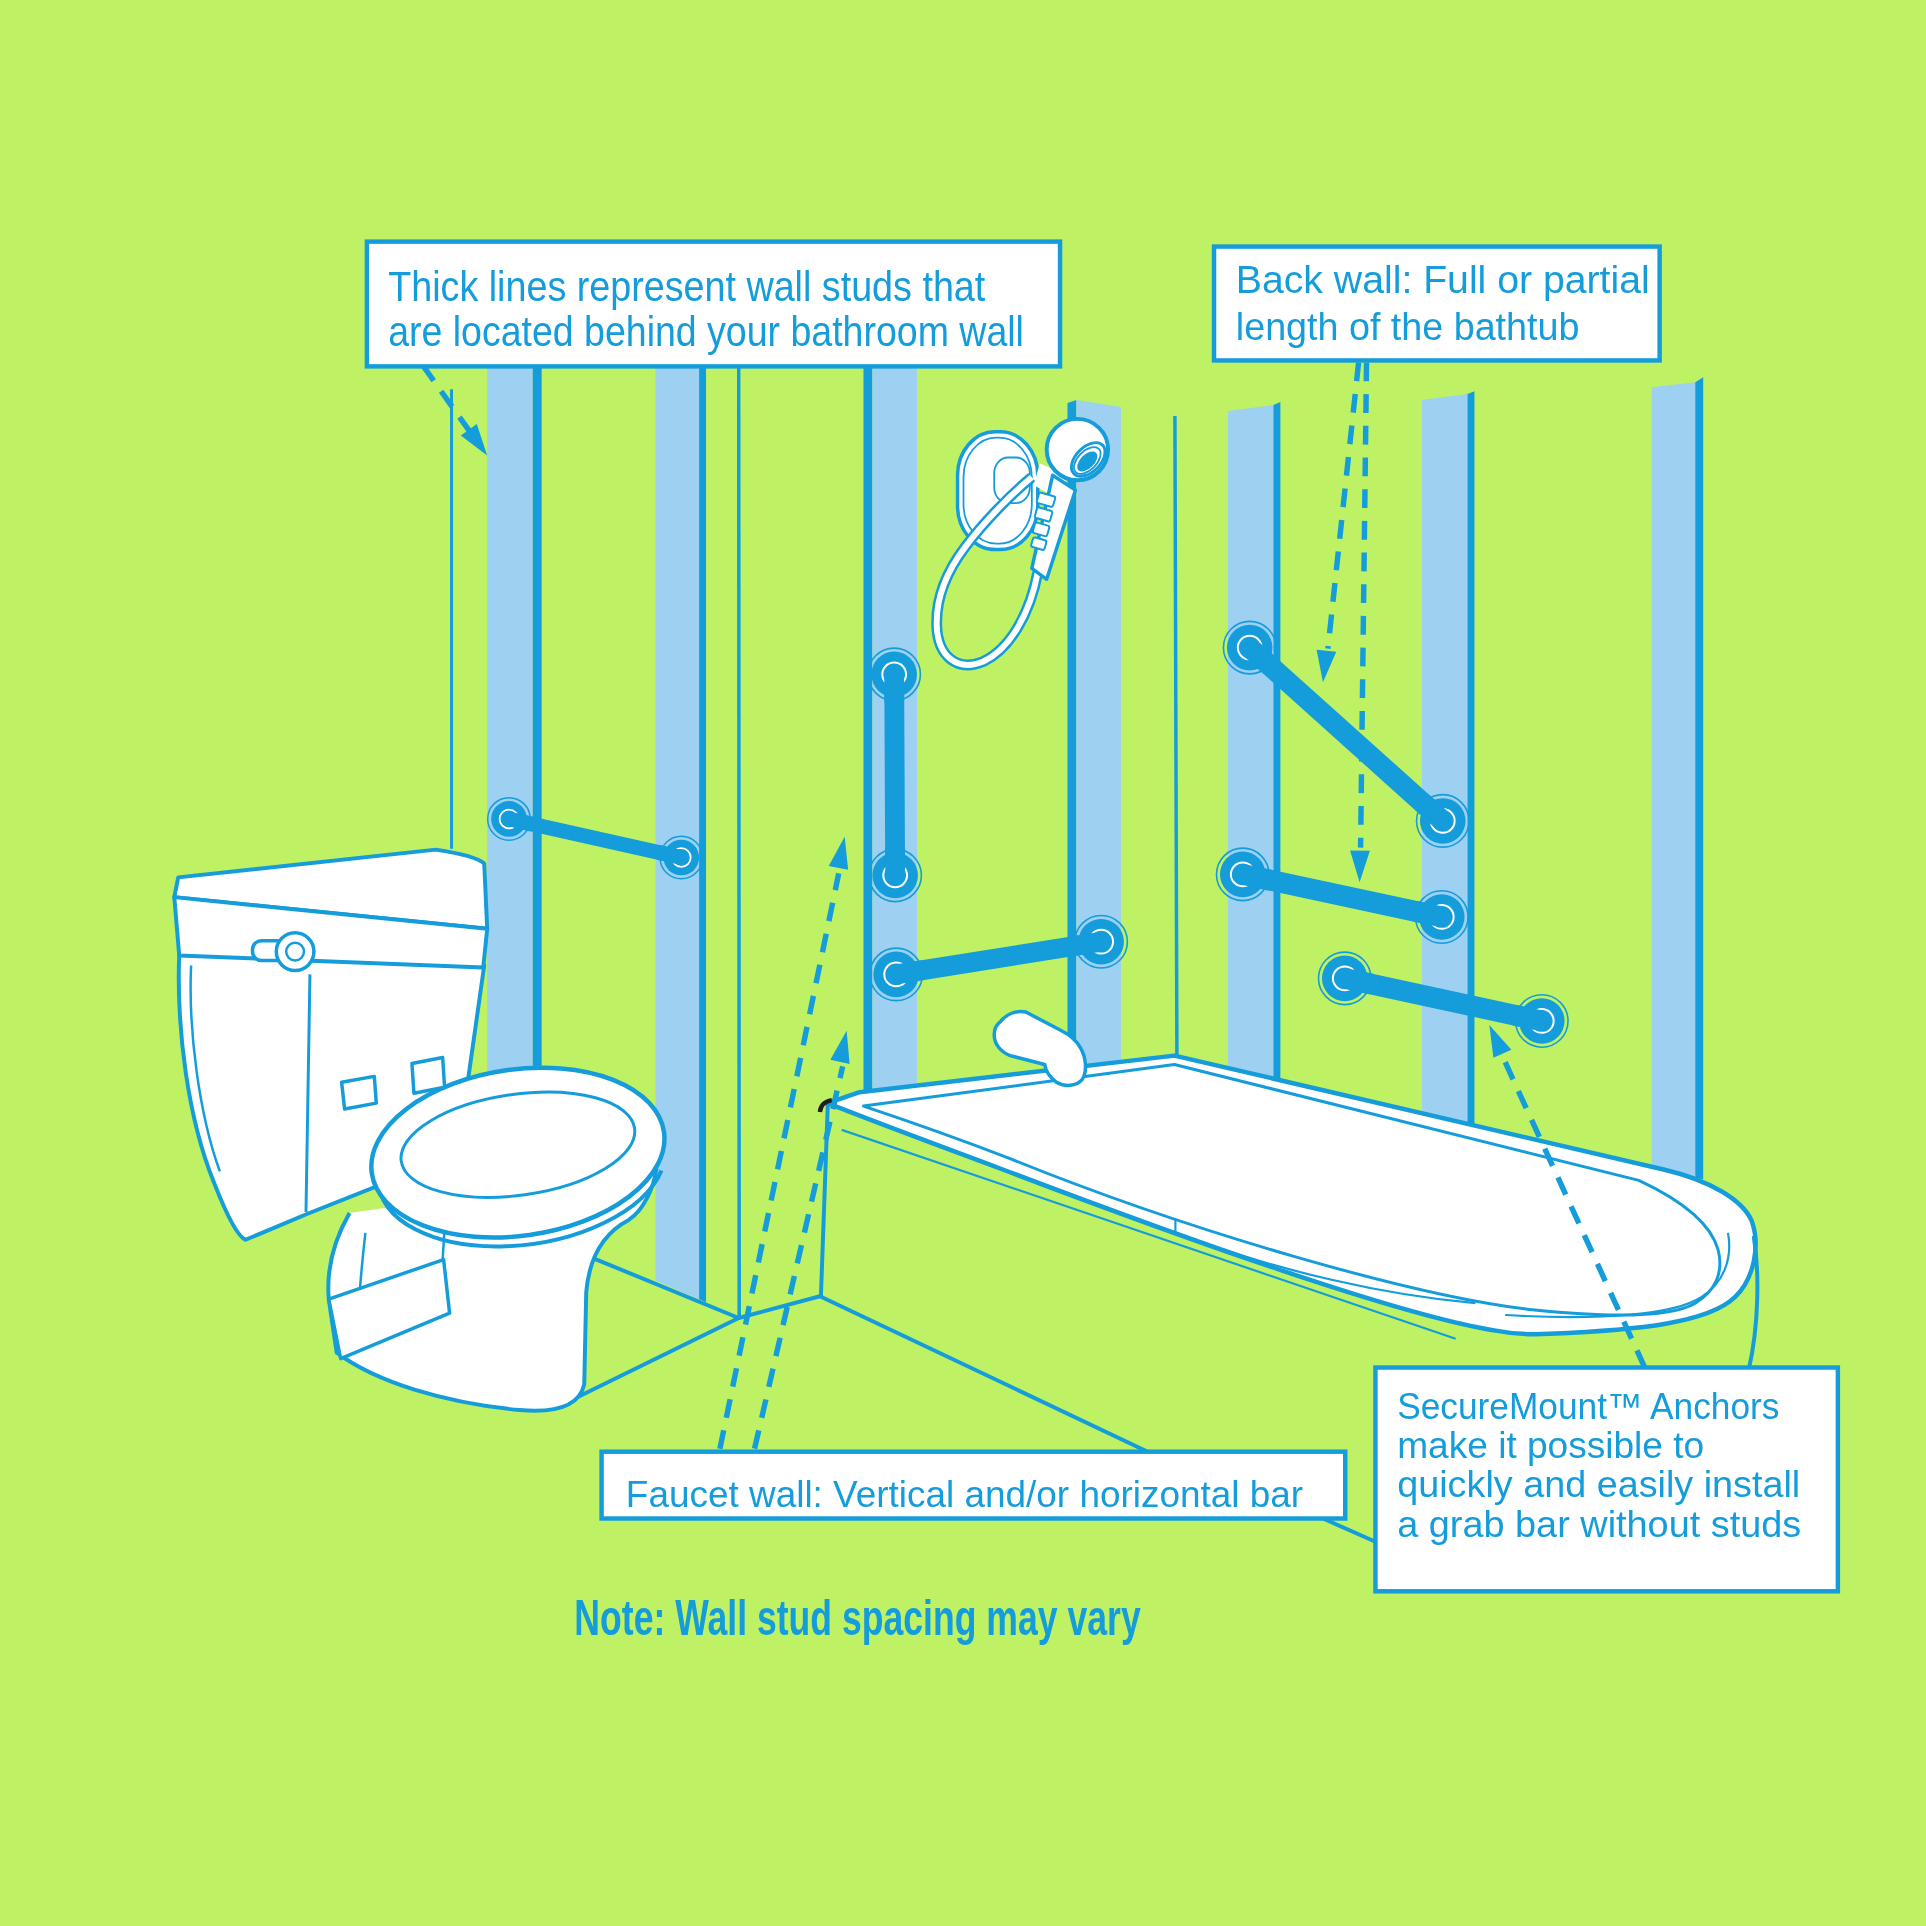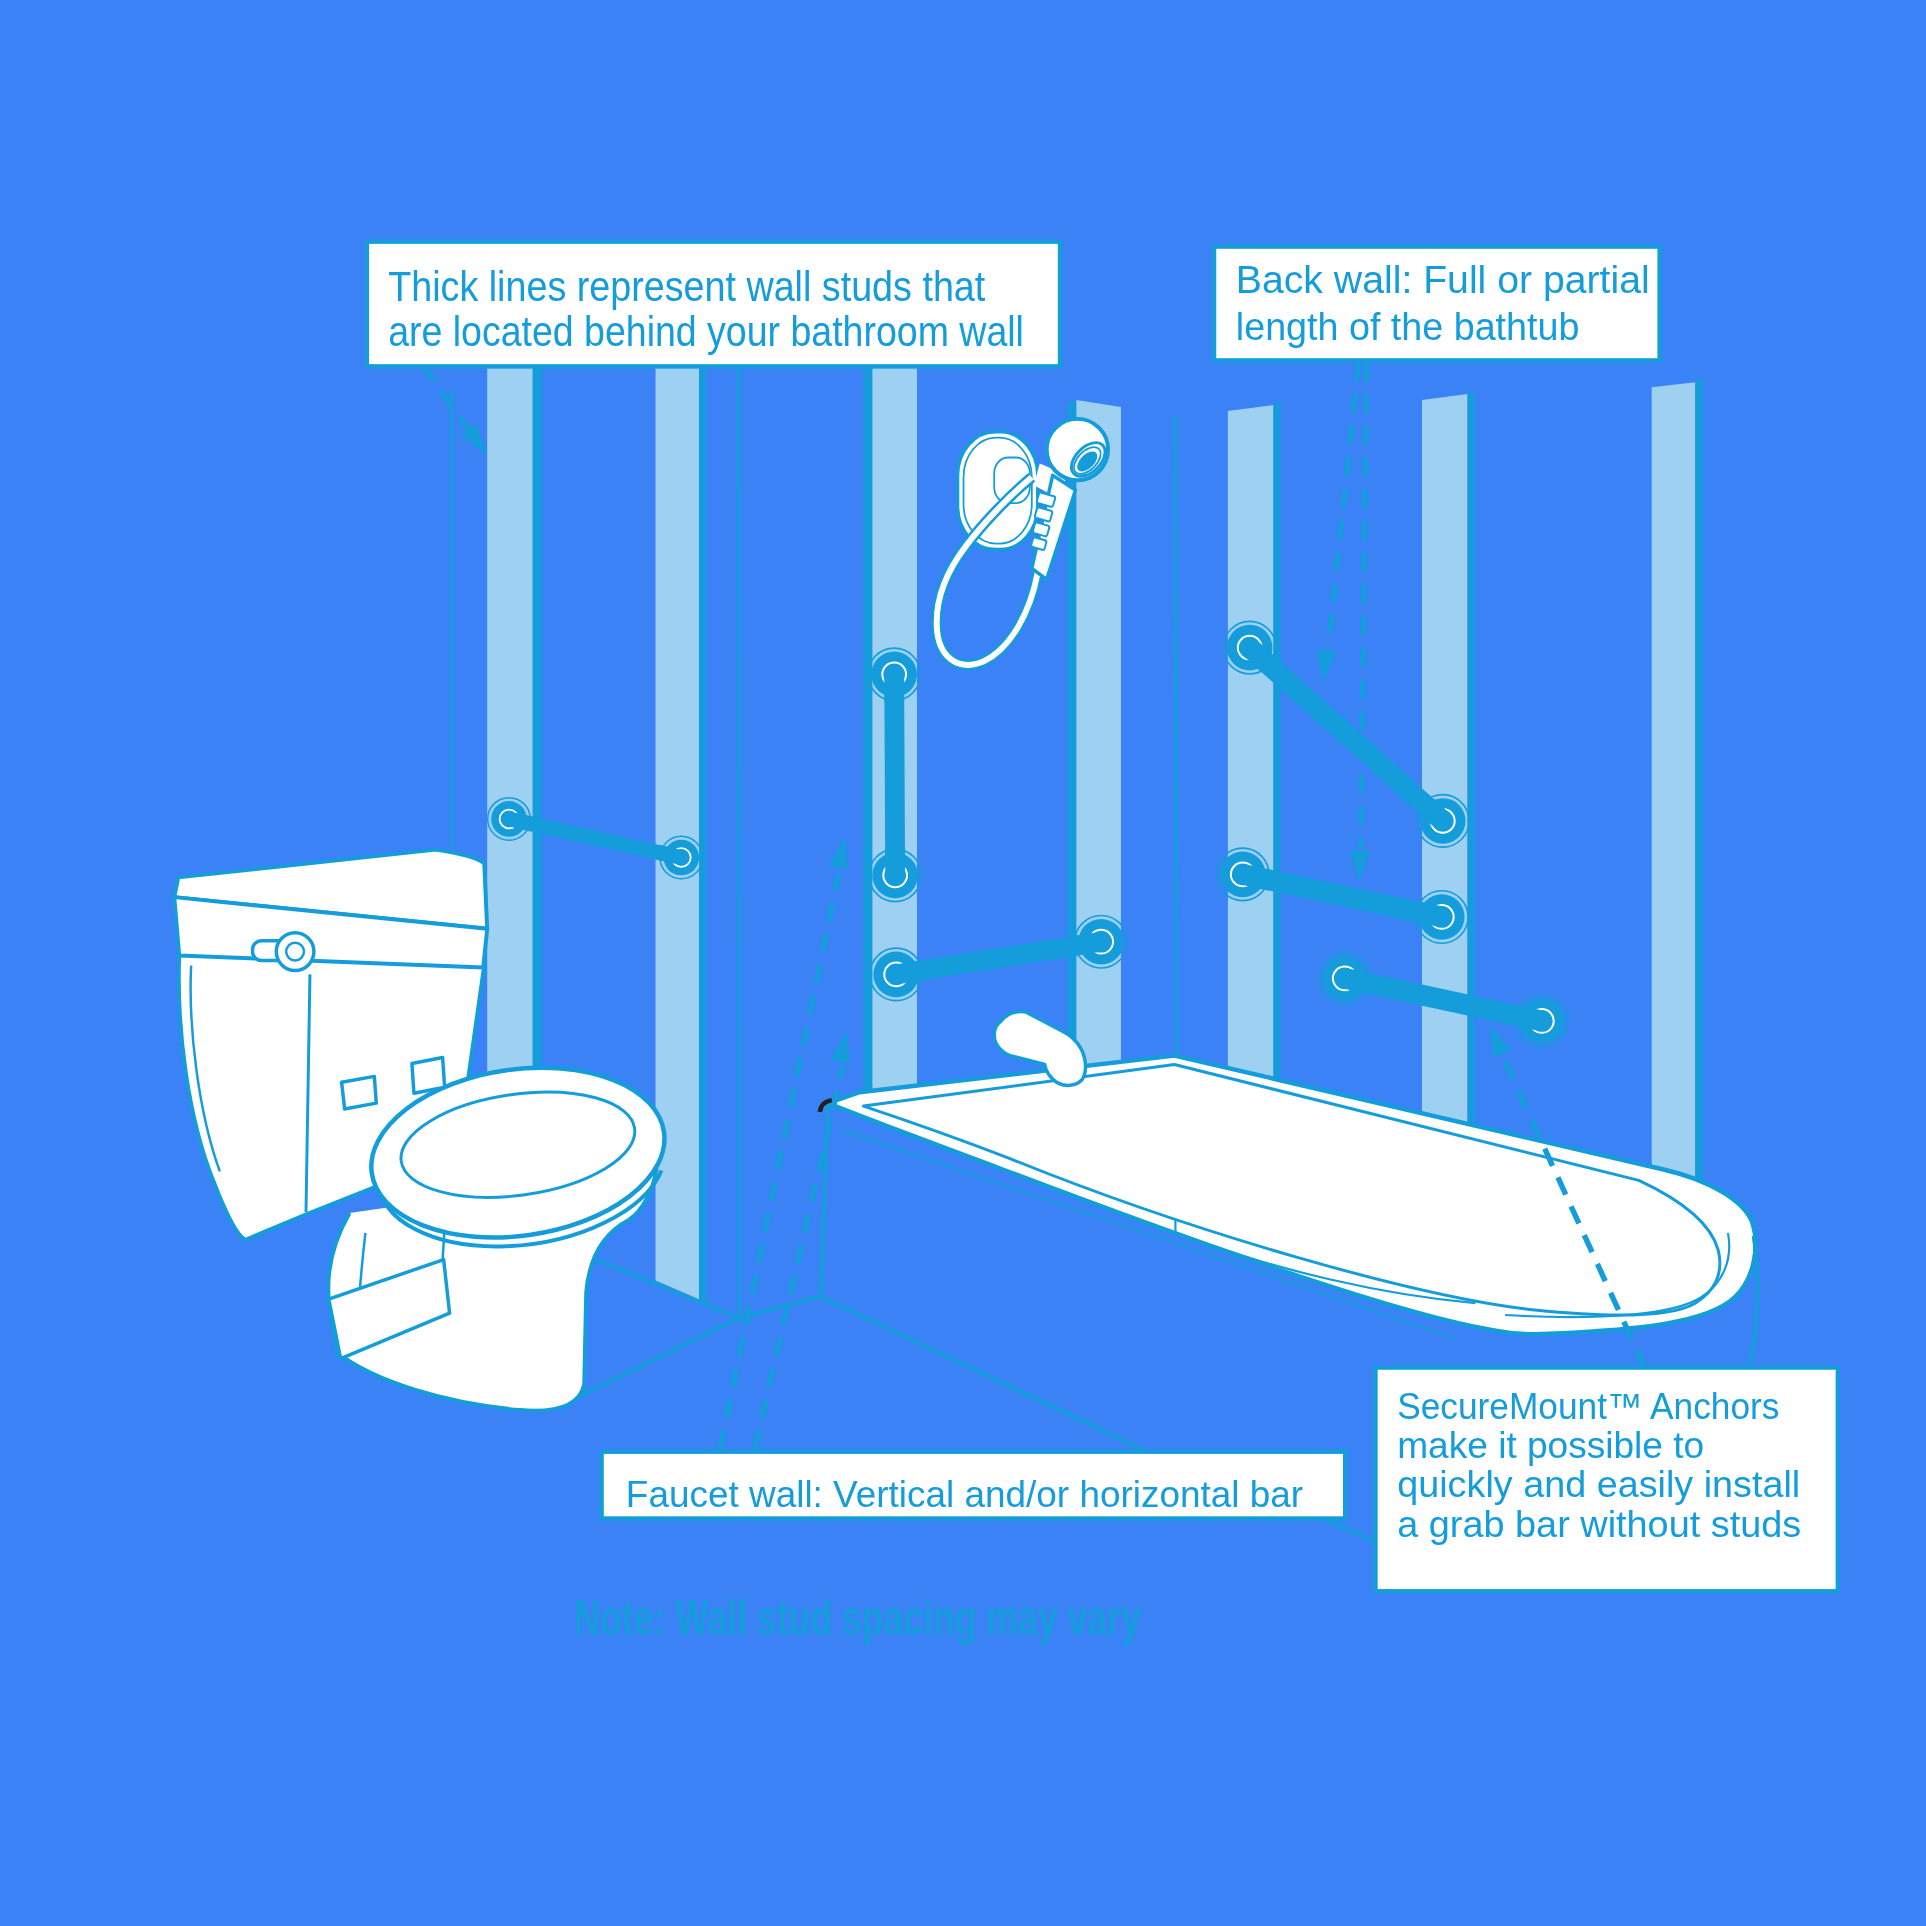--- a/index.html
+++ b/index.html
@@ -1,16 +1,16 @@
 <!DOCTYPE html>
 <html><head>
 <meta charset="utf-8">
 <style>
   html,body{margin:0;padding:0;background:#fff;}
-  #stage{width:1927px;height:1927px;position:relative;background:#3b82f6;overflow:hidden;}
+  #stage{width:1927px;height:1927px;position:relative;background:#bef264;overflow:hidden;}
   svg{display:block;}
   text{font-family:"Liberation Sans",sans-serif;}
 </style>
 </head>
 <body>
 <div id="stage">
 <svg width="1927" height="1927" viewBox="0 0 1946 1946">
 <defs>
 <g id="flange">
   <circle cx="0" cy="0" r="26.5" fill="none" stroke="#149cdb" stroke-width="1.6"></circle>

